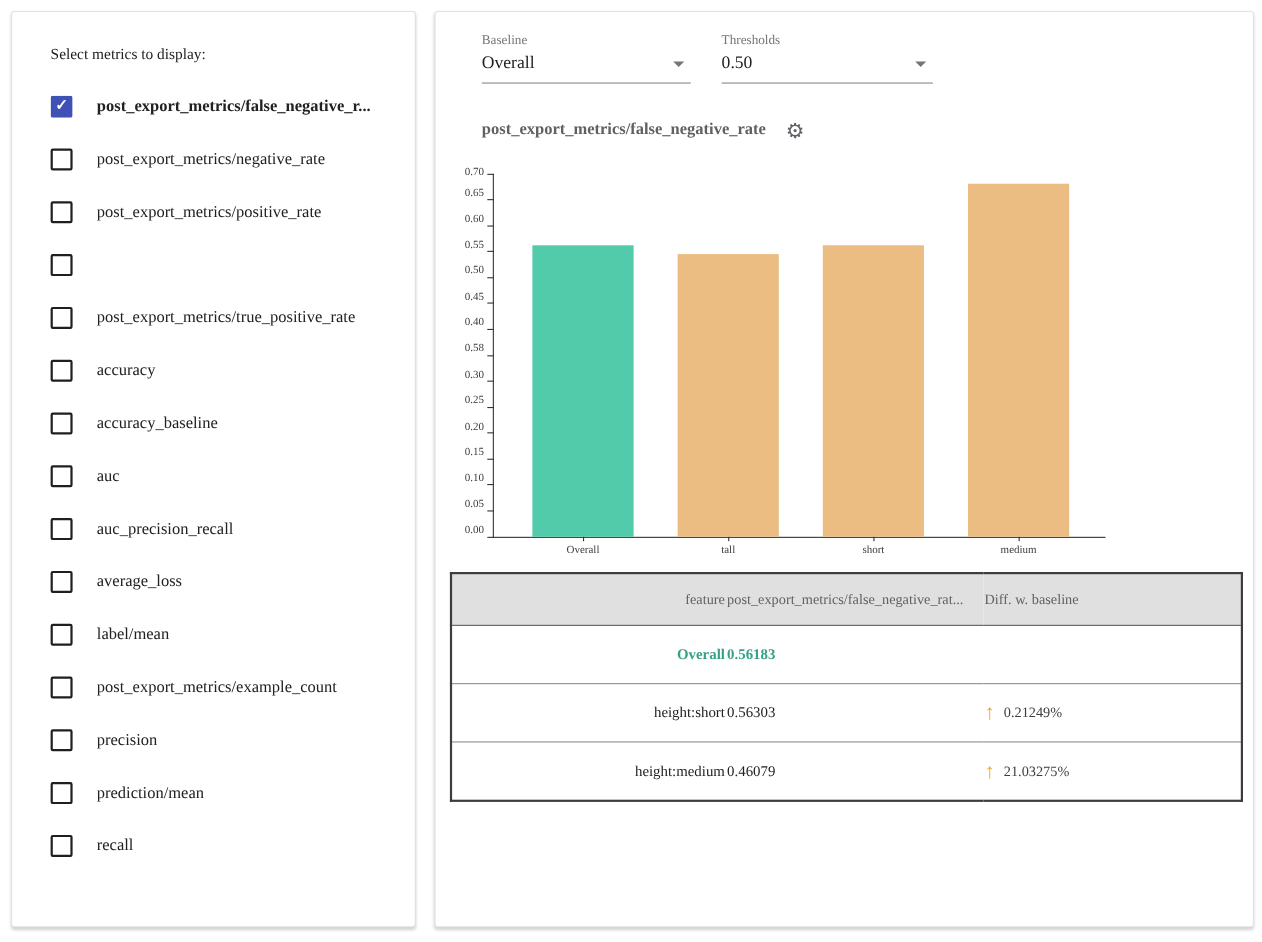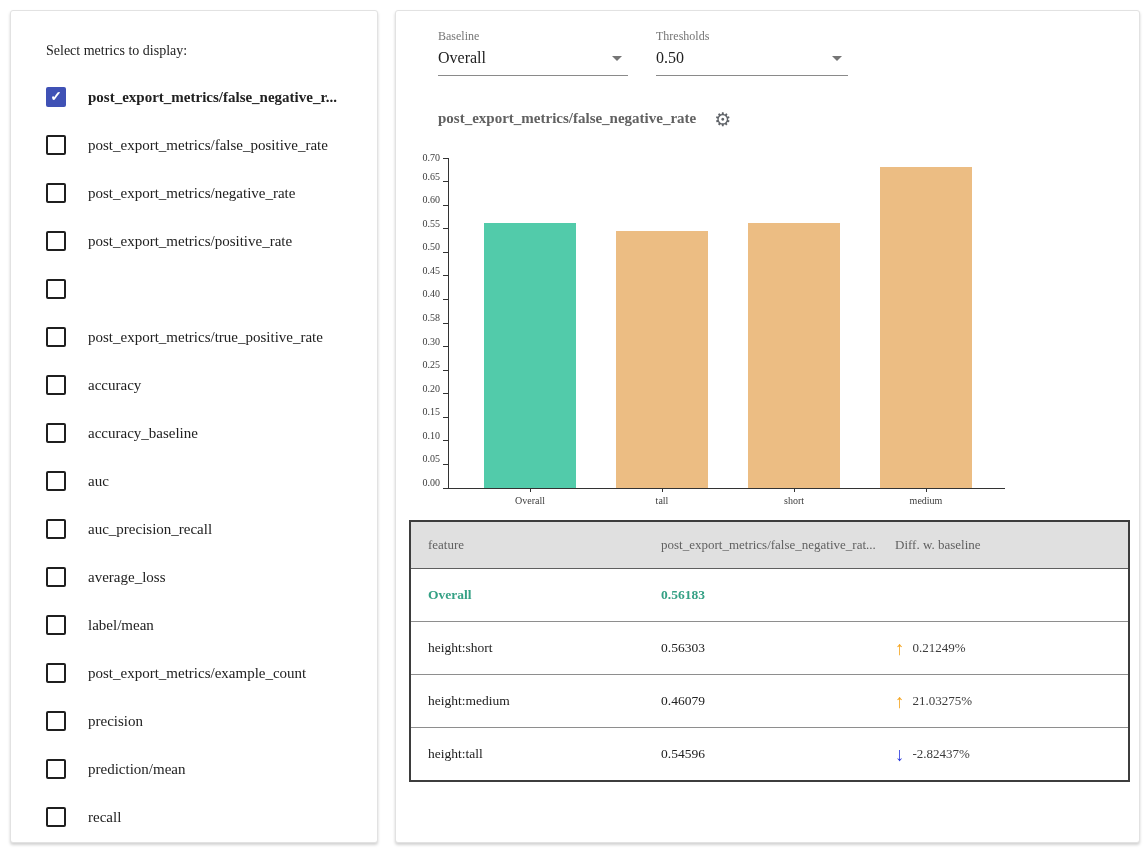--- a/index.html
+++ b/index.html
@@ -44,41 +44,37 @@
   .xtick-label{position:absolute;top:100%;margin-top:7px;transform:translateX(-50%);
     font-size:10px;color:#3c3c3c;white-space:nowrap;}
 
   
   .metrics-table{position:absolute;left:13px;top:509px;width:721px;border-collapse:collapse;
     table-layout:fixed;border:2px solid #3d3d3d;background:#fff;}
   .metrics-table col.c1{width:250px;} .metrics-table col.c2{width:234px;} .metrics-table col.c3{width:235px;}
   .metrics-table th{background:#e0e0e0;color:#616161;font-weight:normal;font-size:13px;
     text-align:left;height:44px;border-bottom:1px solid #5f5f5f;}
   .metrics-table td{height:50px;font-size:13.5px;color:#212121;border-top:1px solid #8e8e8e;}
-  .metrics-table th:first-child,.metrics-table td:first-child{padding-left:17px;}
+  .metrics-table th:first-child,.metrics-table td:first-child{padding-left:17px;text-align:right;}
   .metrics-table tr.baseline-row td{font-weight:bold;}
   .diff-cell{display:flex;align-items:center;}
   .diff-arrow{font-size:19px;font-weight:bold;margin-right:8px;line-height:1;}
   .diff-text{font-size:13px;color:#3c3c3c;}
 </style>
 </head>
 <body>
 
 <div id="left-card" class="card">
   <div class="sidebar-title">Select metrics to display:</div>
   <div class="metrics-list">
       <div class="metric-row">
         <span class="checkbox checked" style="background: rgb(63, 81, 181);">
           <span class="mark">✓</span>
         </span>
         <span class="metric-label bold">post_export_metrics/false_negative_r...</span>
-      </div>
-      <div class="metric-row">
-        <span class="checkbox"></span>
-        <span class="metric-label">post_export_metrics/false_positive_rate</span>
       </div>
       <div class="metric-row">
         <span class="checkbox"></span>
         <span class="metric-label">post_export_metrics/negative_rate</span>
       </div>
       <div class="metric-row">
         <span class="checkbox"></span>
         <span class="metric-label">post_export_metrics/positive_rate</span>
       </div>
       <div class="metric-row">
@@ -231,25 +227,15 @@
         <tr>
           <td>height:medium</td>
           <td>0.46079</td>
           <td>
             <span class="diff-cell">
               <span class="diff-arrow" style="color: rgb(245, 166, 35);">↑</span>
               <span class="diff-text">21.03275%</span>
             </span>
           </td>
         </tr>
-        <tr>
-          <td>height:tall</td>
-          <td>0.54596</td>
-          <td>
-            <span class="diff-cell">
-              <span class="diff-arrow" style="color: rgb(43, 58, 221);">↓</span>
-              <span class="diff-text">-2.82437%</span>
-            </span>
-          </td>
-        </tr>
       </tbody>
   </table>
 </div>
 
 </body></html>

